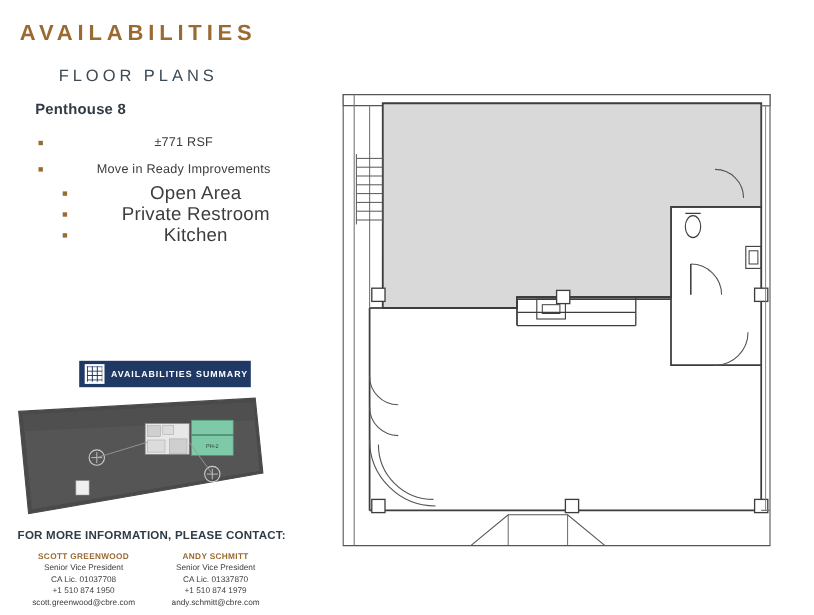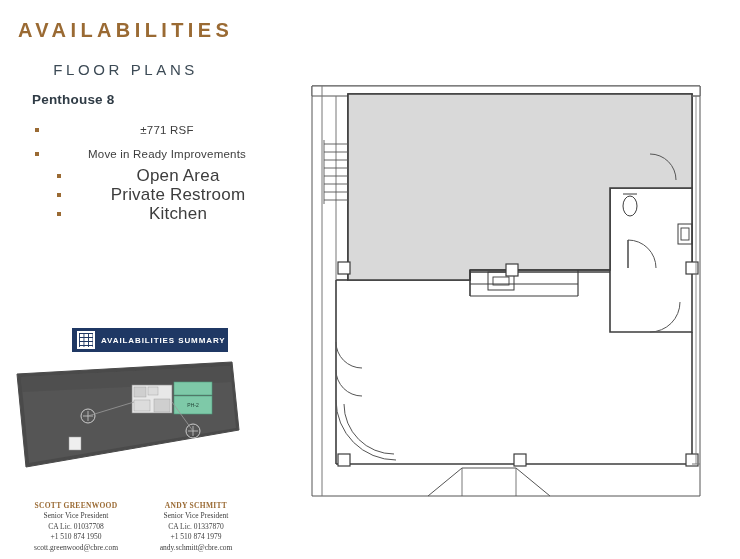--- a/index.html
+++ b/index.html
@@ -152,21 +152,20 @@
     font-weight: bold;
     color: #2f3b45;
     letter-spacing: .2px;
   }
   .contacts {
     position: absolute;
     left: 16px;
     top: 500px;
     width: 250px;
     display: flex;
-    font-family: Liberation Serif, serif;
   }
   .contact-col { width: 120px; }
   .c-name {
     font-size: 7.5px;
     font-weight: bold;
     color: #9a6a33;
     letter-spacing: .3px;
     line-height: 11px;
   }
   .c-line {
@@ -248,20 +247,21 @@
       <circle cx="177" cy="73" r="7" fill="none" stroke="#cccccc" stroke-width="1"></circle>
       <path d="M172 73 L182 73 M177 68 L177 78" stroke="#cccccc" stroke-width=".8"></path>
 
       <path d="M72 58 L118 44" stroke="#9a9a9a" stroke-width=".8" fill="none"></path>
       <path d="M156 44 L177 73" stroke="#9a9a9a" stroke-width=".8" fill="none"></path>
 
       <rect x="53" y="79" width="12" height="13" fill="#efefef" stroke="#999" stroke-width=".5"></rect>
     </svg>
   </div>
 
+  <div class="contact-head">FOR MORE INFORMATION, PLEASE CONTACT:</div>
   <div class="contacts">
     <div class="contact-col">
       <div class="c-name">SCOTT GREENWOOD</div>
       <div class="c-line">Senior Vice President</div>
       <div class="c-line">CA Lic. 01037708</div>
       <div class="c-line">+1 510 874 1950</div>
       <div class="c-line">scott.greenwood@cbre.com</div>
     </div>
     <div class="contact-col">
       <div class="c-name">ANDY SCHMITT</div>

